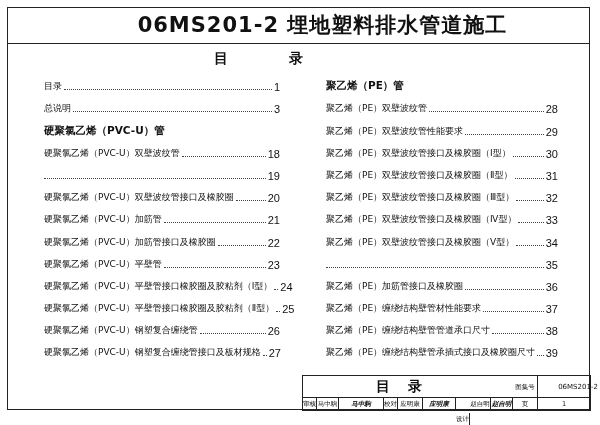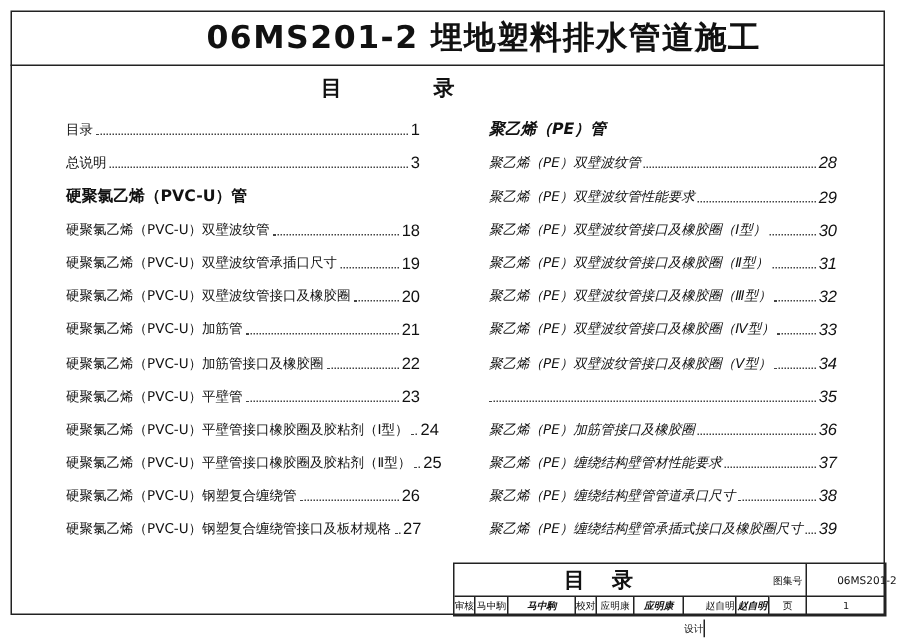--- a/index.html
+++ b/index.html
@@ -7,21 +7,21 @@
          font-family:"DejaVu Sans", sans-serif; color:#111; }
   .frame { position:absolute; left:7px; top:7px; width:583px; height:403px; border:1.5px solid #222; box-sizing:border-box; }
   .title-band { position:absolute; left:7px; top:7px; width:583px; height:37px; border-bottom:1.5px solid #222; box-sizing:border-box;
                 display:flex; align-items:center; justify-content:center;padding-left:48px; }
   .title-band span { font-size:21px; font-weight:bold; letter-spacing:1px; }
   .heading { position:absolute; top:50px; left:0; width:600px; font-size:14px; font-weight:bold; }
   .heading .h1 { position:absolute; left:214px; }
   .heading .h2 { position:absolute; left:289px; }
   .col { position:absolute; }
   .col.left { left:44px; top:71px; width:236px; }
-  .col.right { left:326px; top:71px; width:232px;font-style:italic; }
+  .col.right { left:326px; top:71px; width:232px; }
   .row { position:relative; height:22.2px; display:flex; align-items:flex-end; font-size:9px; }
   .row.section { font-size:10.5px; font-weight:bold; }
   .row .label { white-space:nowrap; padding-right:2px; background:#fff; }
   .row .dots { flex:1; border-bottom:1.5px dotted #444; margin-bottom:3px; min-width:4px; }
   .row .page { white-space:nowrap; font-size:11px; padding-left:2px; font-family:"Liberation Sans", sans-serif; }
   .tb { position:absolute; left:302px; top:375px; width:289px; height:36px; border:1.2px solid #222; box-sizing:border-box; }
   .tb .top { position:absolute; left:0; top:0; width:210px; height:22px; border-bottom:1px solid #222; box-sizing:border-box;
              display:flex; align-items:center; justify-content:center; font-size:14px; font-weight:bold; letter-spacing:18px; }
   .tb .rhs-line { position:absolute; left:210px; top:0; width:77px; height:22px; border-bottom:1px solid #222; box-sizing:border-box; }
   .tb .cell { position:absolute; box-sizing:border-box; border-right:1px solid #222; font-size:6.5px;
@@ -55,21 +55,20 @@
     </div>
     <div class="row section">
       <span class="label">硬聚氯乙烯（PVC-U）管</span>
     </div>
     <div class="row">
       <span class="label">硬聚氯乙烯（PVC-U）双壁波纹管</span>
       <span class="dots"></span>
       <span class="page">18</span>
     </div>
     <div class="row">
-      <span class="label">硬聚氯乙烯（PVC-U）双壁波纹管承插口尺寸</span>
       <span class="dots"></span>
       <span class="page">19</span>
     </div>
     <div class="row">
       <span class="label">硬聚氯乙烯（PVC-U）双壁波纹管接口及橡胶圈</span>
       <span class="dots"></span>
       <span class="page">20</span>
     </div>
     <div class="row">
       <span class="label">硬聚氯乙烯（PVC-U）加筋管</span>

